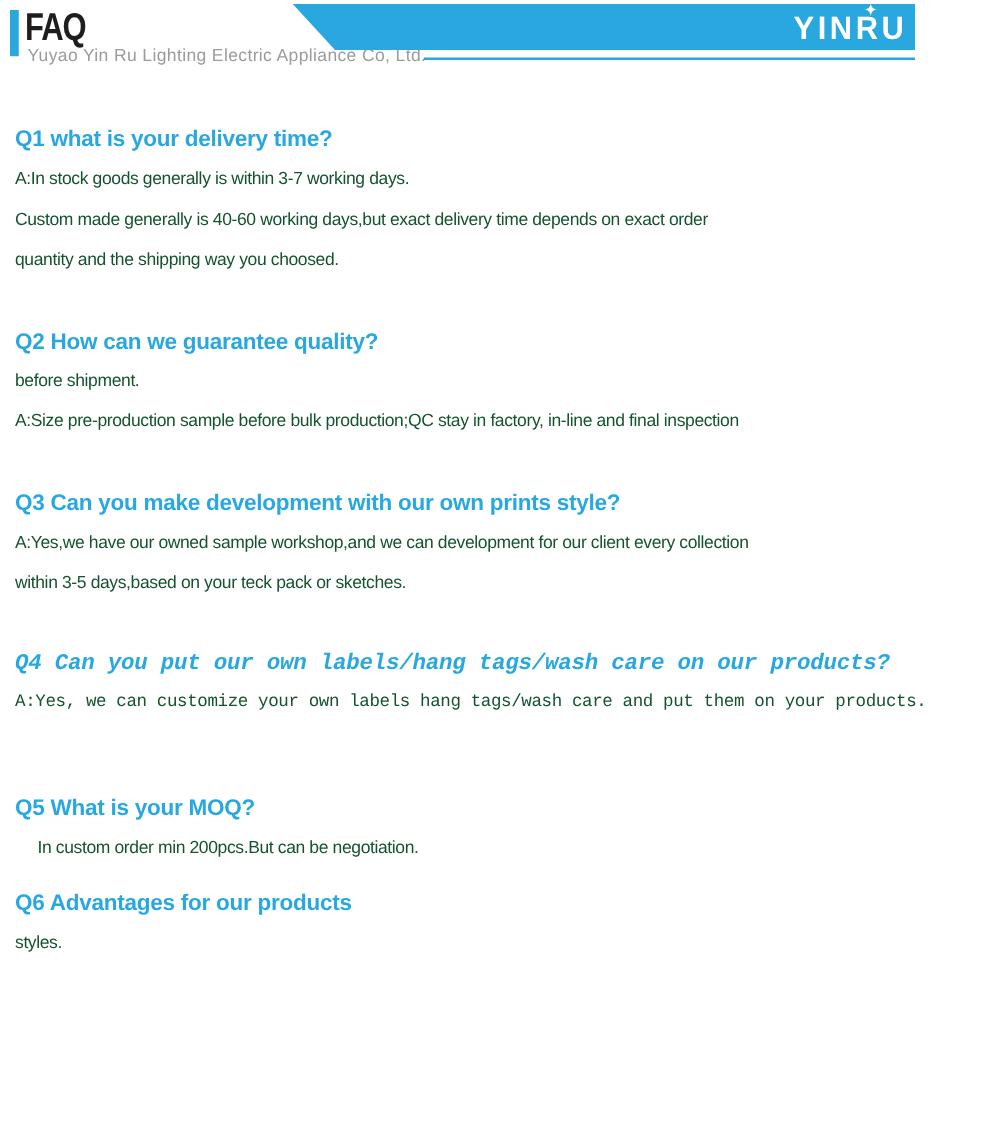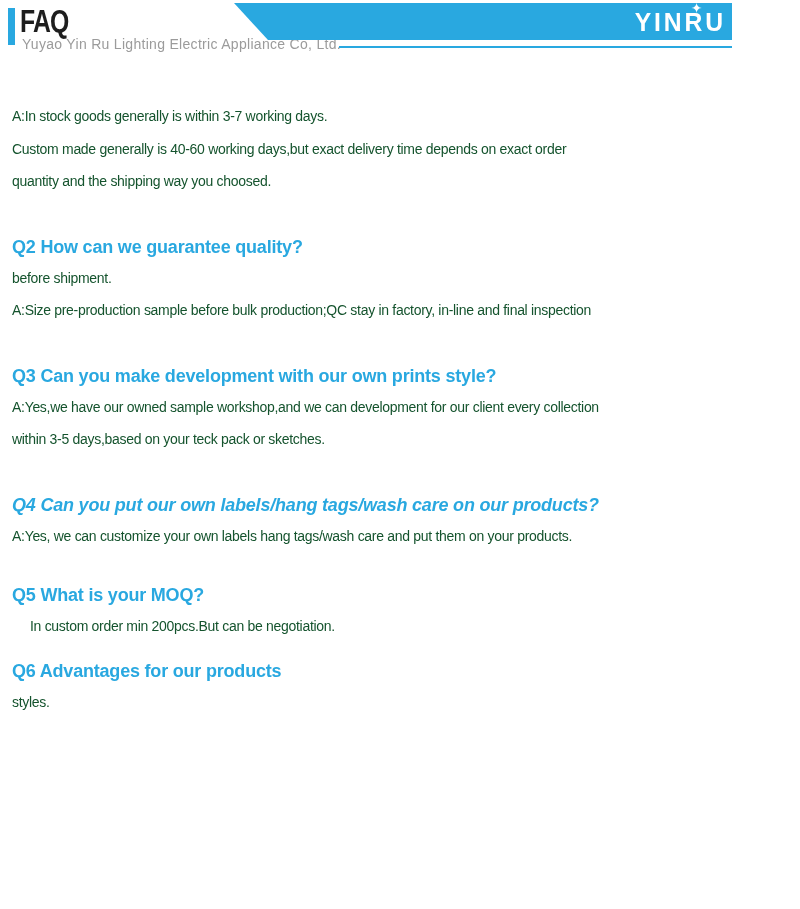--- a/index.html
+++ b/index.html
@@ -44,21 +44,21 @@
   }
   .banner-underline {
     position:absolute; top:46px; left:339px; right:0; height:2px;
     background:var(--accent);
   }
 
   
   .content { padding:52px 12px 0 12px; }
   .faq-section { margin-bottom:38px; }
   .faq-section.last { margin-bottom:0; }
-  .gap-large { margin-bottom:32px; }
+  .gap-large { margin-bottom:57px;font-family:Liberation Mono, monospace; }
   .gap-medium { margin-bottom:17px; }
   .question {
     margin:0 0 4px 0; font-size:18px; line-height:22px; font-weight:bold;
     color:var(--accent); letter-spacing:-0.2px;
   }
   .question.italic { font-style:italic; }
   .answer {
     margin:0; font-size:14px; line-height:32.5px; color:#14532d;
     letter-spacing:-0.3px; white-space:nowrap;
   }
@@ -78,20 +78,21 @@
         <span>YINRU</span>
         <span class="sparkle">✦</span>
       </div>
     </div>
     <div class="banner-underline"></div>
   </header>
 
   <main class="content">
 
     <section class="faq-section">
+      <h2 class="question">Q1 what is your delivery time?</h2>
       <p class="answer">A:In stock goods generally is within 3-7 working days.</p>
       <p class="answer">Custom made generally is 40-60 working days,but exact delivery time depends on exact order</p>
       <p class="answer">quantity and the shipping way you choosed.</p>
     </section>
 
     <section class="faq-section">
       <h2 class="question">Q2 How can we guarantee quality?</h2>
       <p class="answer">before shipment.</p>
       <p class="answer">A:Size pre-production sample before bulk production;QC stay in factory, in-line and final inspection</p>
     </section>

